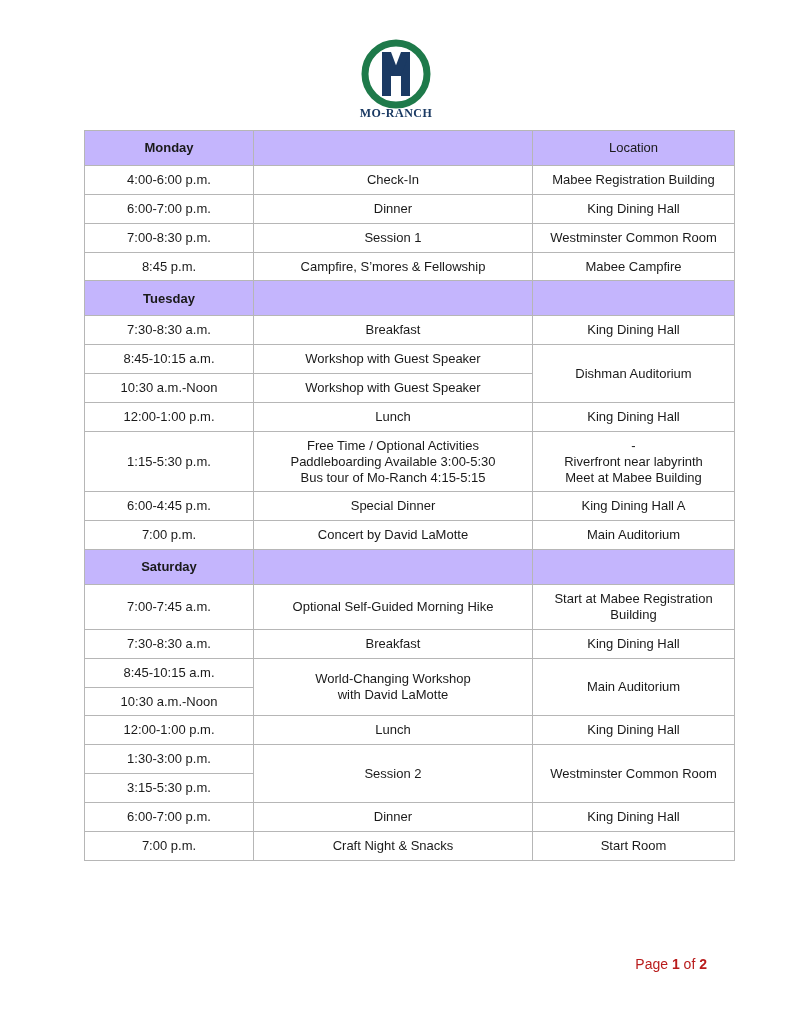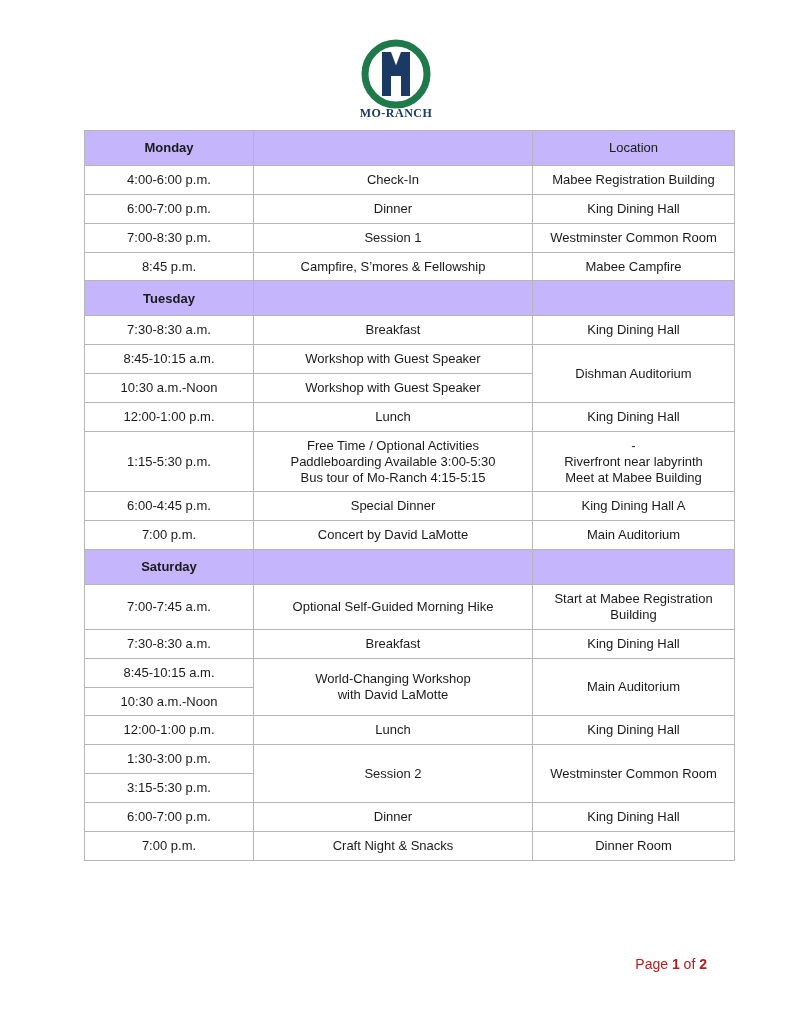--- a/index.html
+++ b/index.html
@@ -213,21 +213,21 @@
           <td class="col-time">3:15-5:30 p.m.</td>
         </tr>
         <tr>
           <td class="col-time">6:00-7:00 p.m.</td>
           <td class="col-event multiline">Dinner</td>
           <td class="col-loc multiline">King Dining Hall</td>
         </tr>
         <tr>
           <td class="col-time">7:00 p.m.</td>
           <td class="col-event multiline">Craft Night &amp; Snacks</td>
-          <td class="col-loc multiline">Dinner Room</td>
+          <td class="col-loc multiline">Start Room</td>
         </tr>
       </tbody>
   </table>
 
   <div class="footer">
     <span>Page </span><b>1</b><span> of </span><b>2</b>
   </div>
 
 </div>
 

